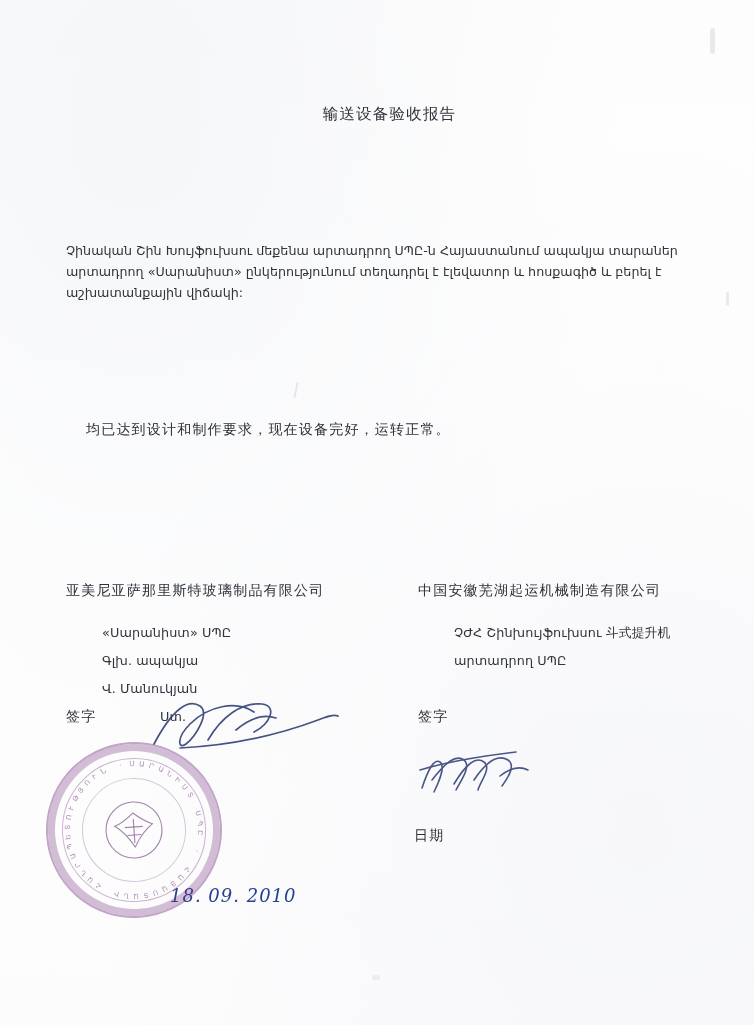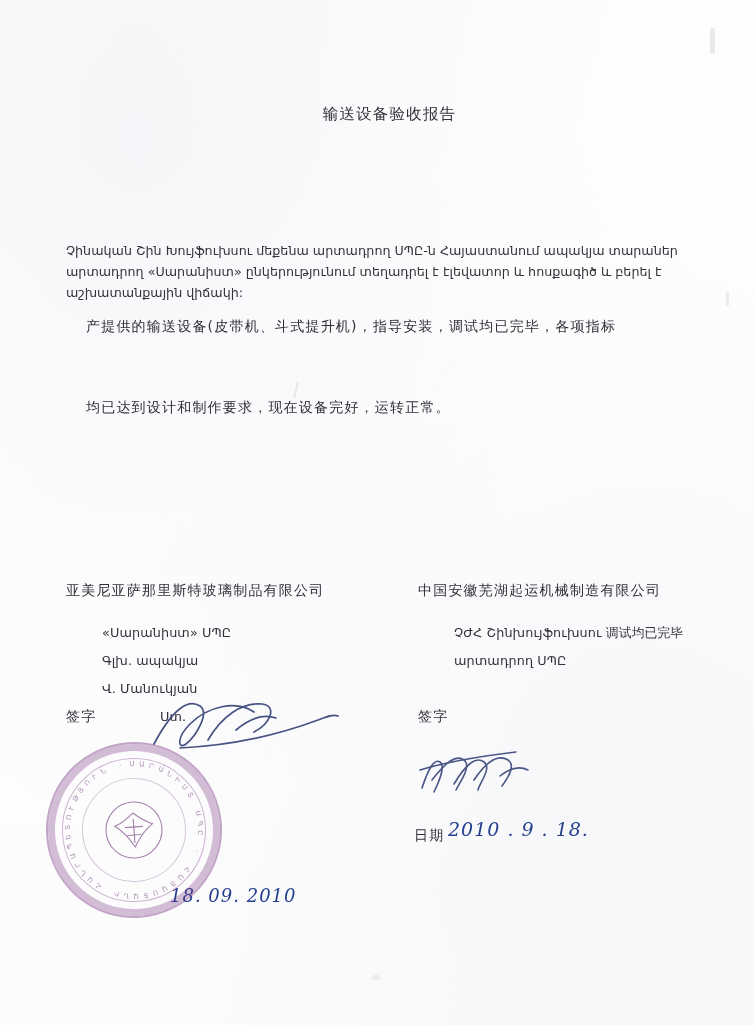--- a/index.html
+++ b/index.html
@@ -156,23 +156,22 @@
   <div class="stray" style="left:710px; top:28px; width:5px; height:26px; border-radius:3px; opacity:.5;"></div>
   <div class="stray" style="left:726px; top:292px; width:3px; height:14px; border-radius:2px; opacity:.45;"></div>
   <div class="stray" style="left:295px; top:382px; width:2px; height:16px; transform:rotate(12deg); opacity:.5;"></div>
   <div class="stray" style="left:372px; top:975px; width:8px; height:5px; border-radius:3px; opacity:.35;"></div>
 
   <div class="doc-title zh">输送设备验收报告</div>
 
 
   <div class="para-hy">Չինական Շին Խույֆուխսու մեքենա    արտադրող ՍՊԸ-ն   Հայաստանում ապակյա տարաներ արտադրող «Սարանիստ» ընկերությունում տեղադրել է էլեվատոր և հոսքագիծ և բերել է աշխատանքային վիճակի:</div>
 
-  <div class="line zh" style="left:86px; top:318px;">产提供的输送设备(皮带机、斗式提升机)，指导安装，调试均已完毕，各项指标</div>
-
-  <div class="line zh" style="left:86px; top:399px;">均已达到设计和制作要求，现在设备完好，运转正常。</div>
+
+  <div class="line zh" style="left:86px; top:421px;">均已达到设计和制作要求，现在设备完好，运转正常。</div>
 
   <div class="line zh sig-left" style="top:582px;font-family:Liberation Serif, serif;">亚美尼亚萨那里斯特玻璃制品有限公司</div>
 
   <div class="line hy sig-left" style="top:625px;">«Սարանիստ» ՍՊԸ</div>
 
   <div class="line hy sig-left" style="top:653px;">Գլխ. ապակյա</div>
 
   <div class="line hy sig-left" style="top:681px;">Վ. Մանուկյան</div>
 
   <div class="line zh sig-left" style="top:708px;">签字</div>
@@ -183,40 +182,39 @@
     <g fill="none" stroke="#28356d" stroke-width="1.7" stroke-linecap="round" opacity=".85">
       <path d="M4 54 C22 20, 38 8, 50 16 C60 23, 46 46, 36 54 C28 60, 26 48, 40 34 C58 16, 86 10, 104 22"></path>
       <path d="M58 50 C72 26, 92 12, 112 14 C128 16, 120 34, 104 42"></path>
       <path d="M30 58 C70 56, 120 48, 168 30 C178 26, 184 24, 188 26"></path>
       <path d="M86 40 C100 28, 114 24, 126 28"></path>
     </g>
   </svg>
 
   <div class="line zh sig-right" style="top:582px;">中国安徽芜湖起运机械制造有限公司</div>
 
-  <div class="line hy sig-right" style="top:625px;">ՉԺՀ Շինխույֆուխսու 调试均已完毕</div>
+  <div class="line hy sig-right" style="top:625px;">ՉԺՀ Շինխույֆուխսու 斗式提升机</div>
 
   <div class="line hy sig-right" style="top:653px;">արտադրող ՍՊԸ</div>
 
   <div class="line zh sig-right" style="top:708px;">签字</div>
 
   <svg class="ink" style="left:416px; top:740px;" width="120" height="66" viewBox="0 0 120 66">
     <g fill="none" stroke="#2b3a72" stroke-width="1.6" stroke-linecap="round" opacity=".85">
       <path d="M6 48 C12 30, 18 18, 24 22 C30 26, 22 44, 18 52"></path>
       <path d="M16 40 C30 22, 40 14, 48 20 C56 26, 44 42, 40 50"></path>
       <path d="M38 44 C50 24, 60 16, 68 22 C76 28, 64 42, 62 50"></path>
       <path d="M58 40 C70 22, 82 14, 92 20 C100 25, 92 38, 86 46"></path>
       <path d="M4 30 C30 22, 66 16, 100 12"></path>
       <path d="M84 36 C94 28, 104 26, 112 30"></path>
     </g>
   </svg>
 
   <div class="line zh" style="left:414px; top:827px;">日期</div>
 
-  <div class="date-hand" style="left:448px; top:818px;">2010 . 9 . 18.</div>
 
   <div class="date-hand" style="left:170px; top:885px; font-size:18px;">18. 09. 2010</div>
 
   <div class="seal">
     <div class="seal-ring-text" id="sealRing">
         <span style="transform: rotate(-90deg) translate(70px) rotate(90deg);">Ս</span>
         <span style="transform: rotate(-81.4286deg) translate(70px) rotate(90deg);">Ա</span>
         <span style="transform: rotate(-72.8571deg) translate(70px) rotate(90deg);">Ր</span>
         <span style="transform: rotate(-64.2857deg) translate(70px) rotate(90deg);">Ա</span>
         <span style="transform: rotate(-55.7143deg) translate(70px) rotate(90deg);">Ն</span>

